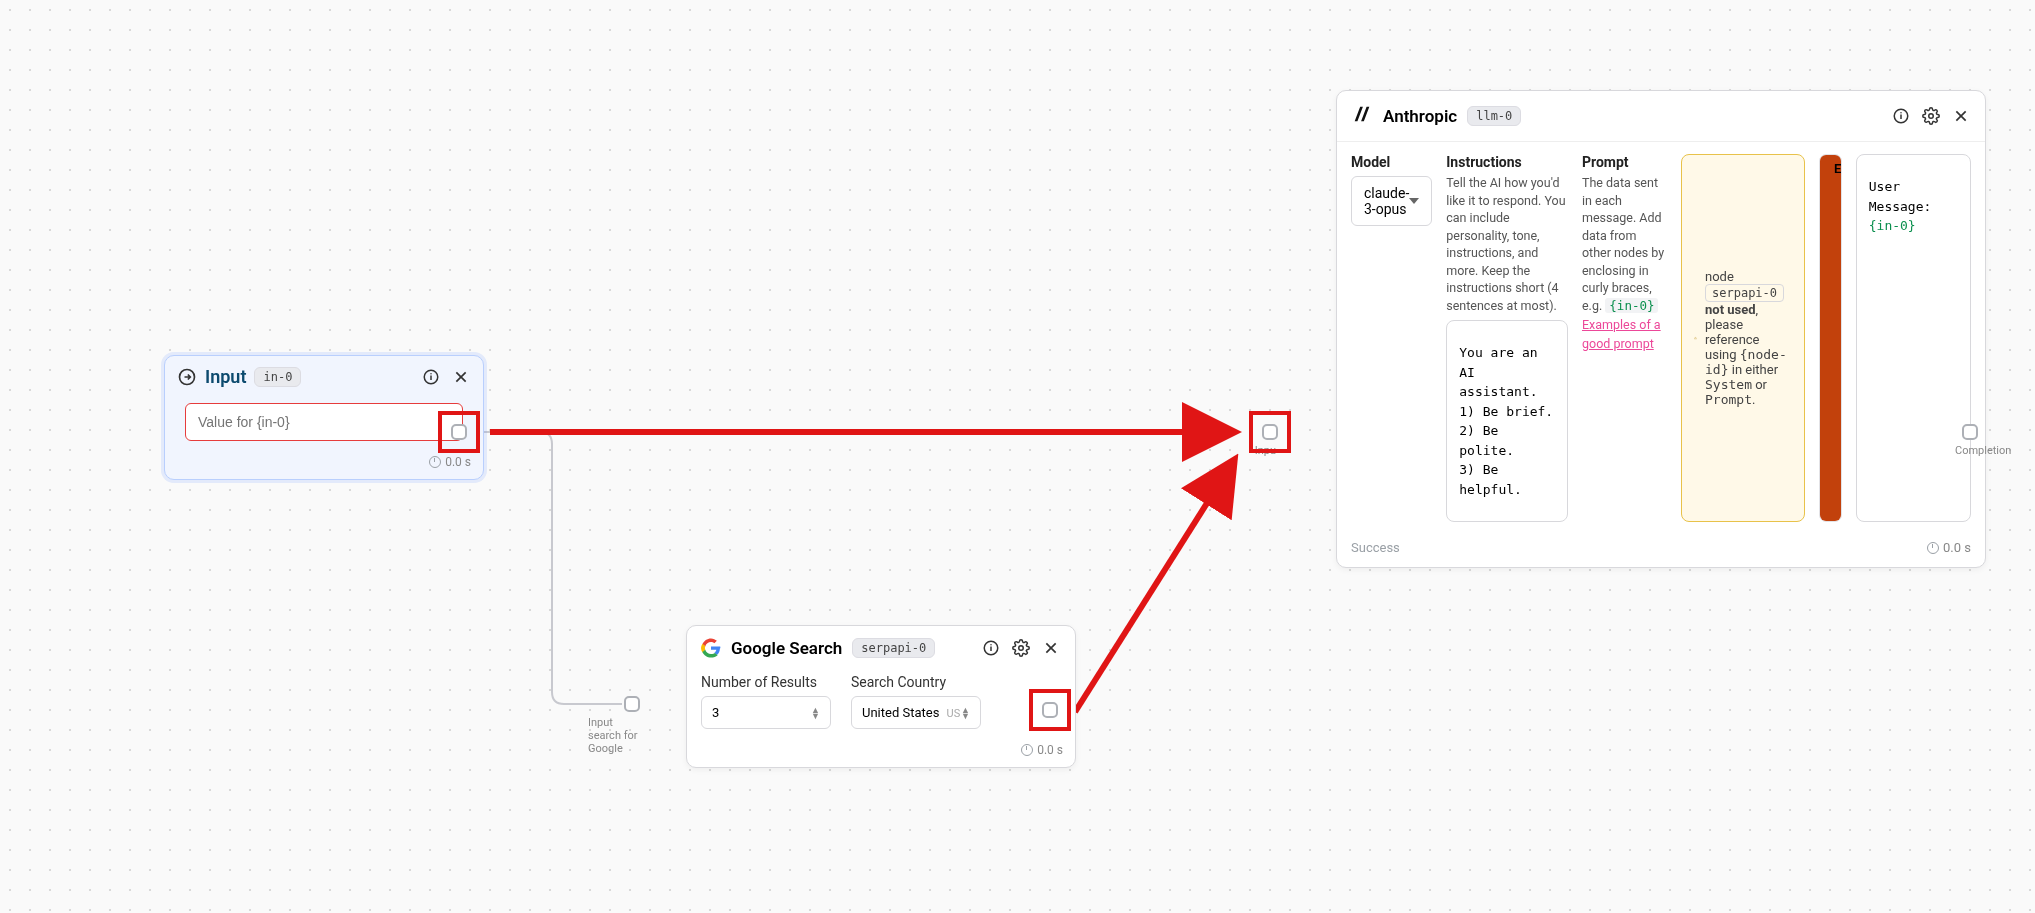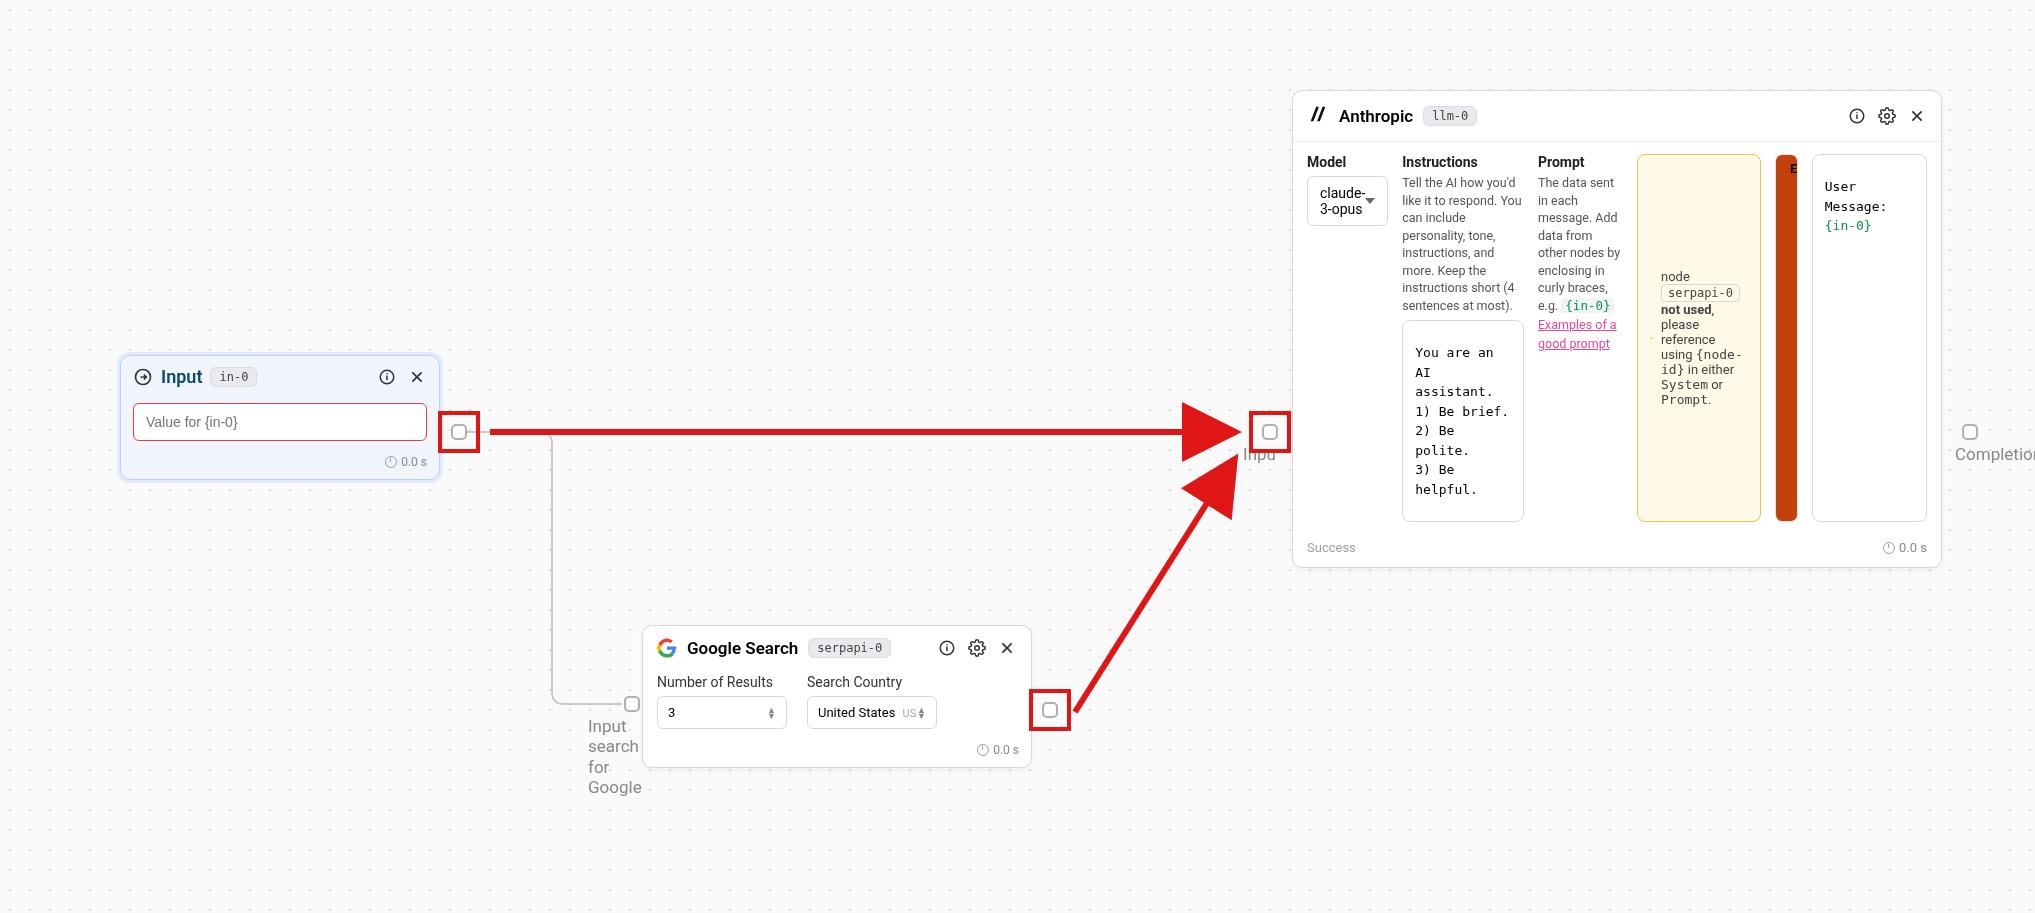--- a/index.html
+++ b/index.html
@@ -16,20 +16,21 @@
   }
   .canvas { position: absolute; inset: 0; }
 
   
   .node {
     position: absolute;
     background: #fff;
     border: 1px solid #d8d8dc;
     border-radius: 10px;
     box-shadow: 0 2px 6px rgba(0,0,0,0.05);
+    margin-left: 44px;
   }
 
   
   .input-node {
     left: 120px; top: 355px; width: 320px;
     border: 1.5px solid #b9cffd;
     background: #f1f5fe;
     box-shadow: 0 0 0 3px rgba(120,160,255,0.18);
   }
   .input-node .head {
@@ -41,21 +42,21 @@
     font-family: ui-monospace, Menlo, Consolas, monospace;
     font-size: 12px;
     background: #e9eaee;
     border: 1px solid #dcdce2;
     border-radius: 6px;
     padding: 2px 8px;
     color: #444;
   }
   .head-icons { margin-left: auto; display: flex; gap: 10px; align-items: center; }
   .icon-btn { width: 20px; height: 20px; display: inline-flex; align-items: center; justify-content: center; color: #333; cursor: pointer; }
-  .input-node .body { padding: 6px 12px 8px; }
+  .input-node .body { padding: 6px 20px 8px; }
   .val-input {
     width: 100%;
     border: 1.5px solid #e63c3c;
     border-radius: 6px;
     padding: 10px 12px;
     font-size: 14px;
     background: #fff;
     resize: both;
   }
   .input-node .foot {
@@ -111,21 +112,21 @@
   .tab.muted { color: #aaa; }
   .inref { color: #0a8f4d; font-family: ui-monospace, Menlo, monospace; }
   .anth-node .foot { display: flex; justify-content: space-between; align-items: center; padding: 8px 14px 12px; font-size: 13px; }
   .success { color: #9aa0a6; }
 
   
   .port {
     position: absolute; width: 16px; height: 16px; border: 2px solid #adb0b6; border-radius: 5px; background: #fff;
   }
   .port-lbl {
-    position: absolute; font-size: 17px; color: #888; line-height: 1.2; text-align: left; width: 60px;
+    position: absolute; font-size: 11px; color: #888; line-height: 1.2; text-align: left; width: 60px;
   }
   .redbox { position: absolute; border: 4px solid #e01515; }
 
   svg.edges { position: absolute; inset: 0; width: 100%; height: 100%; pointer-events: none; }
   .clock { width: 12px; height: 12px; border: 1.3px solid #9aa0a6; border-radius: 50%; position: relative; display:inline-block; }
   .clock::after { content:""; position:absolute; left: 4px; top: 1px; width: 1.3px; height: 4px; background:#9aa0a6; }
   .chev-down { display:inline-block; width:0;height:0;border-left:5px solid transparent;border-right:5px solid transparent;border-top:6px solid #666; }
 
   .g-icon { display:inline-flex; width:20px; height:20px; }
 </style>

